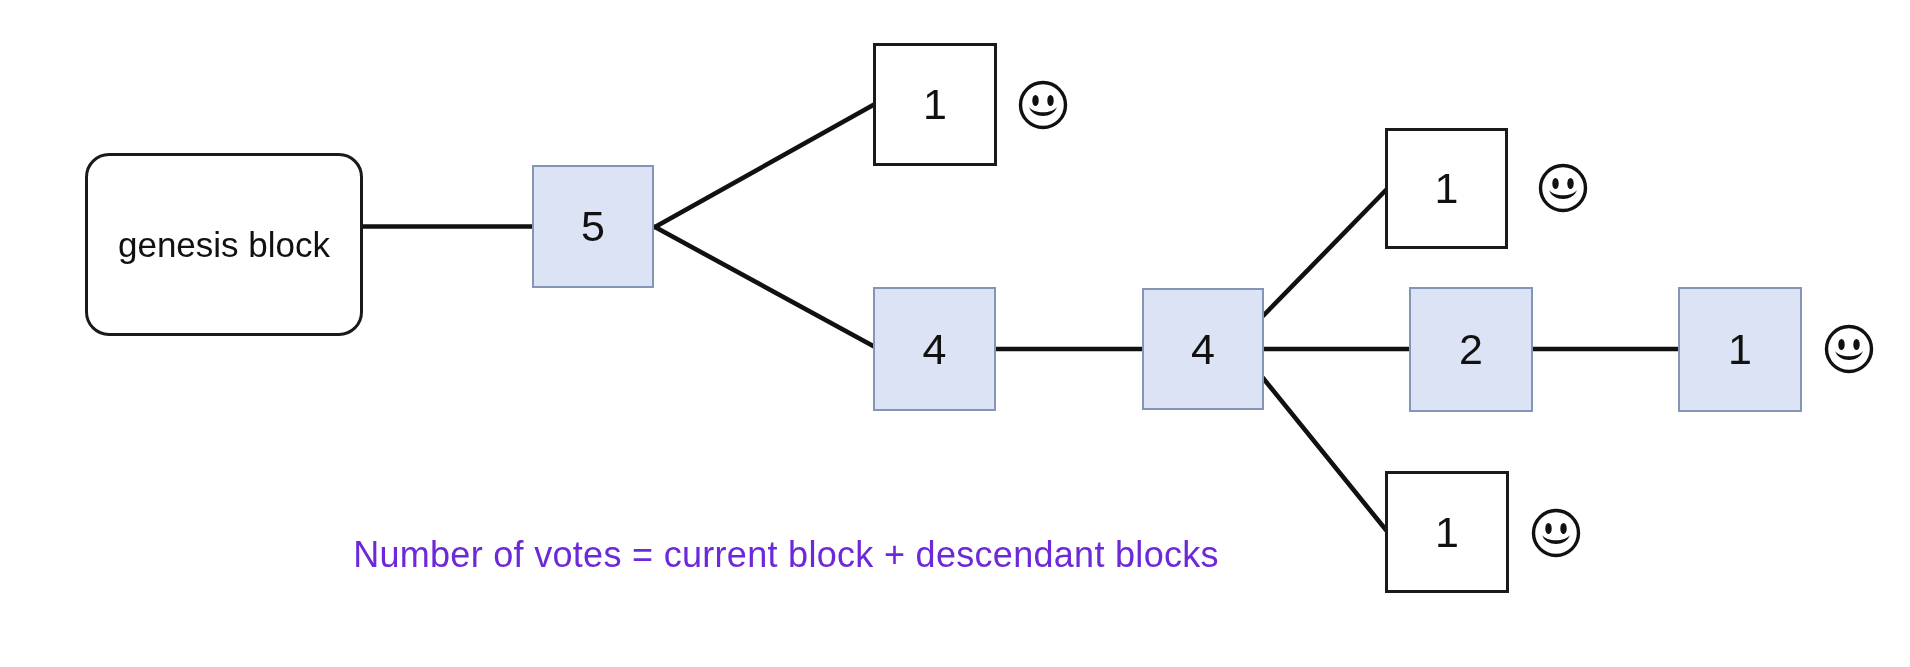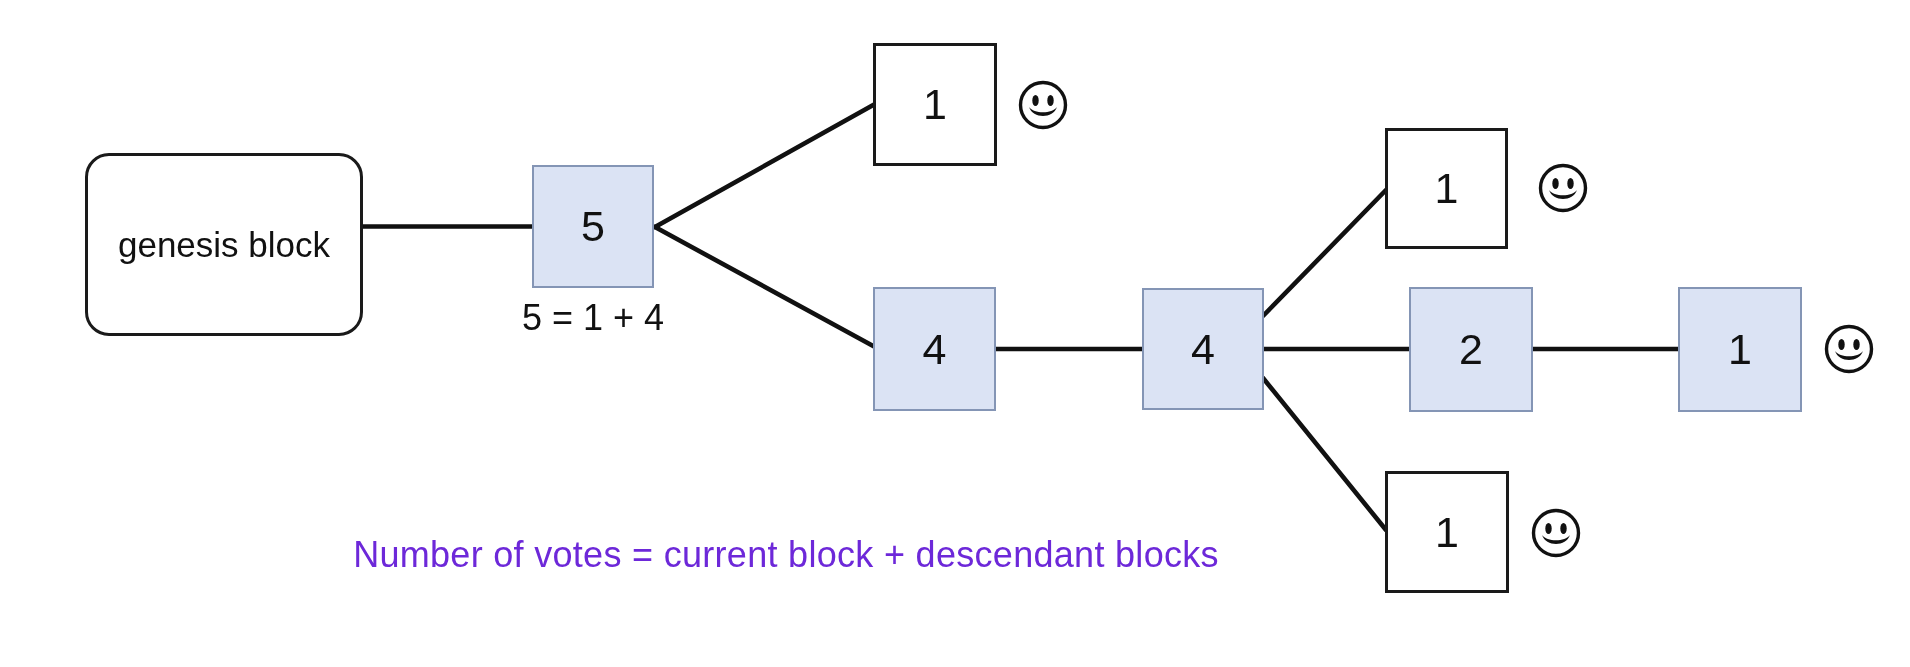--- a/index.html
+++ b/index.html
@@ -91,21 +91,20 @@
   </svg>
 
   <div class="node genesis" style="left:42px; top:153px; width:278px; height:183px;margin-left:43px;">
     <span>genesis block</span>
   </div>
 
   <div class="node highlight" style="left:532px; top:165px; width:122px; height:123px;">
     <span>5</span>
   </div>
 
-  <div class="formula-label">5 = 1 + 4</div>
 
   <div class="node plain" style="left:873px; top:43px; width:124px; height:123px;">
     <span>1</span>
   </div>
 
   <div class="node highlight" style="left:873px; top:287px; width:123px; height:124px;">
     <span>4</span>
   </div>
 
   <div class="node highlight" style="left:1142px; top:288px; width:122px; height:122px;">

